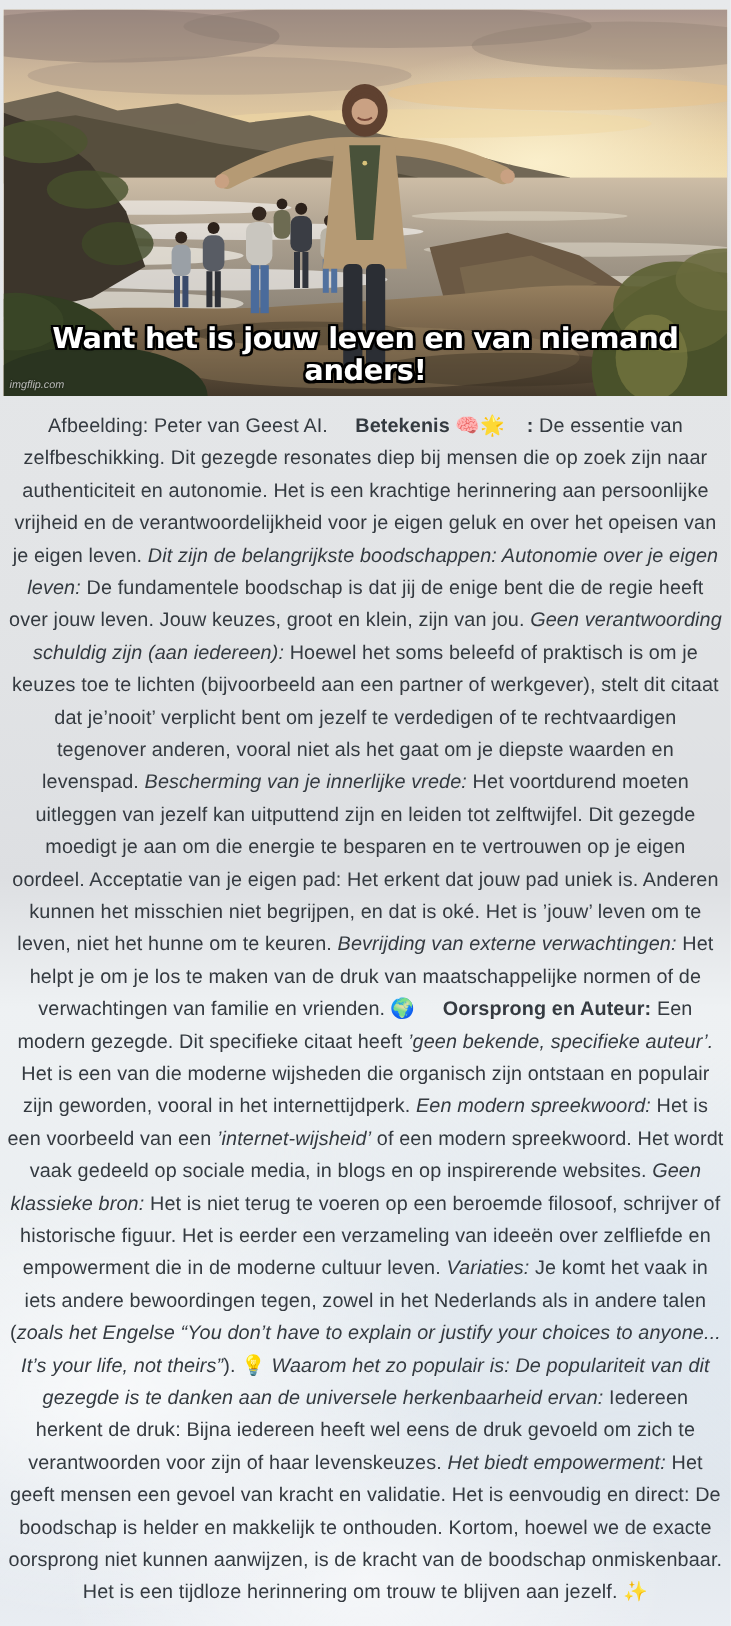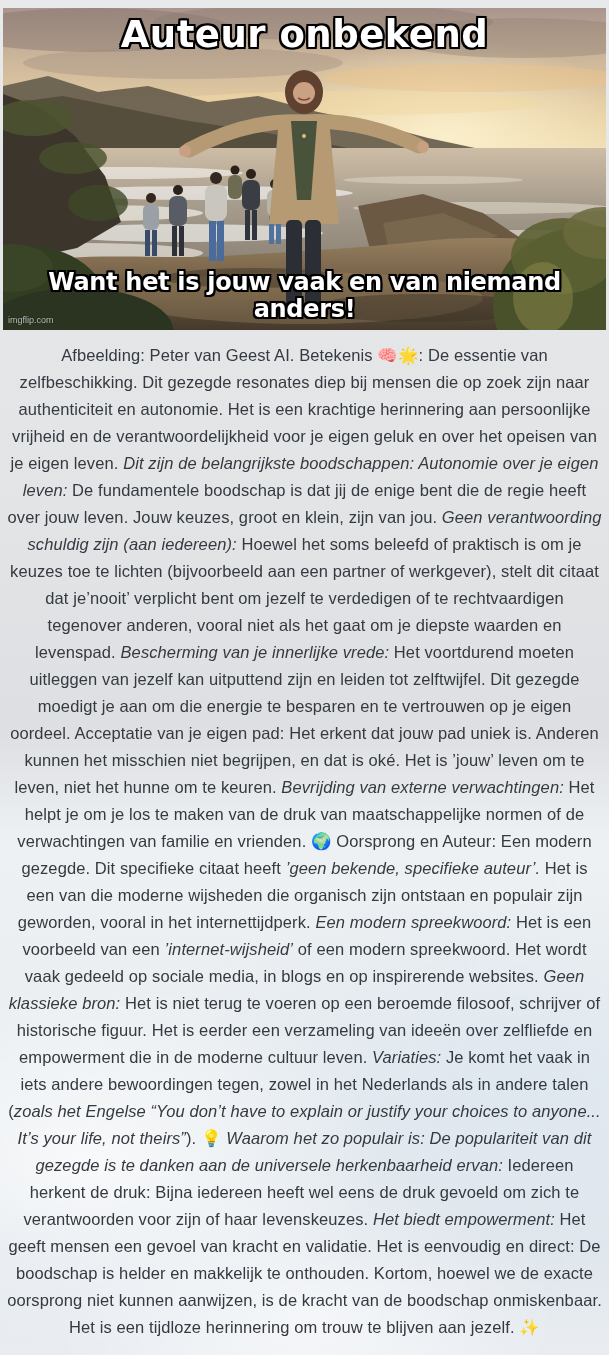--- a/index.html
+++ b/index.html
@@ -33,34 +33,35 @@
       -2px -2px 0 #000, 2px -2px 0 #000, -2px 2px 0 #000, 2px 2px 0 #000,
       0 -2px 0 #000, 0 2px 0 #000, -2px 0 0 #000, 2px 0 0 #000,
       0 0 3px #000;
   }
   .meme-title { top: 5px; font-size: 37px; letter-spacing: 0.5px; }
   .meme-quote { bottom: 7px; font-size: 24px; line-height: 27px; letter-spacing: -0.3px; }
   .watermark {
     position: absolute; left: 5px; bottom: 5px;
     font-size: 9px; color: #c9c9c9; opacity: .9;
     text-shadow: 0 0 2px rgba(0,0,0,.6);
+    font-style: italic;
   }
 
   
   .article {
     position: absolute; left: 0; top: 330px; width: 609px;
     box-sizing: border-box; padding: 12px 6px 18px;
   }
   .article p {
     margin: 0;
     font-size: 16.5px; line-height: 27px;
     text-align: center; color: #343a40;
     letter-spacing: 0.1px;
   }
-  .seg-bold   { font-weight: 400; }
+  .seg-bold   { font-weight: 700; margin-left: 18px; }
   .seg-italic { font-style: italic; }
   .seg-emoji  { font-style: normal; }
   .brain-emoji    { color: #cf8fa2; }
   .star-emoji     { color: #f2c23e; }
   .globe-emoji    { color: #4f7fd0; }
   .bulb-emoji     { color: #f0d060; }
   .sparkles-emoji { color: #f2c23e; }
 </style>
 </head>
 <body>
@@ -180,24 +181,23 @@
         <circle cx="301" cy="85" r="11" fill="#caa183"></circle>
         <path d="M288,78 A14 14 0 0 1 314,78 L312,70 A16 16 0 0 0 290,70 Z" fill="#5f4130"></path>
         <path d="M295,90 Q301,94 307,90" stroke="#7a4a3a" stroke-width="1.6" fill="none"></path>
         <rect x="283" y="212" width="16" height="88" rx="5" fill="#2b2e34"></rect>
         <rect x="302" y="212" width="16" height="88" rx="5" fill="#2b2e34"></rect>
         <ellipse cx="291" cy="302" rx="10" ry="5" fill="#1e1a16"></ellipse>
         <ellipse cx="311" cy="302" rx="10" ry="5" fill="#1e1a16"></ellipse>
       </g>
     </svg>
 
-    <div class="meme-text meme-title">Auteur onbekend</div>
 
     <div class="meme-text meme-quote">
-      <div>Want het is jouw vaak en van niemand anders!</div>
+      <div>Want het is jouw leven en van niemand anders!</div>
     </div>
 
     <div class="watermark">imgflip.com</div>
   </figure>
 
   <main class="article">
     <p id="article-paragraph"><span class="seg-regular">Afbeelding: Peter van Geest AI.  </span><span class="seg-bold">Betekenis </span><span class="seg-emoji brain-emoji">🧠</span><span class="seg-emoji star-emoji">🌟</span><span class="seg-bold">: </span><span class="seg-regular"> De essentie van zelfbeschikking. Dit gezegde resonates diep bij mensen die op zoek zijn naar authenticiteit en autonomie. Het is een krachtige herinnering aan persoonlijke vrijheid en de verantwoordelijkheid voor je eigen geluk en over het opeisen van je eigen leven. </span><span class="seg-italic">Dit zijn de belangrijkste boodschappen: Autonomie over je eigen leven:</span><span class="seg-regular"> De fundamentele boodschap is dat jij de enige bent die de regie heeft over jouw leven. Jouw keuzes, groot en klein, zijn van jou. </span><span class="seg-italic">Geen verantwoording schuldig zijn (aan iedereen):</span><span class="seg-regular"> Hoewel het soms beleefd of praktisch is om je keuzes toe te lichten (bijvoorbeeld aan een partner of werkgever), stelt dit citaat dat je’nooit’ verplicht bent om jezelf te verdedigen of te rechtvaardigen tegenover anderen, vooral niet als het gaat om je diepste waarden en levenspad. </span><span class="seg-italic">Bescherming van je innerlijke vrede:</span><span class="seg-regular"> Het voortdurend moeten uitleggen van jezelf kan uitputtend zijn en leiden tot zelftwijfel. Dit gezegde moedigt je aan om die energie te besparen en te vertrouwen op je eigen oordeel. Acceptatie van je eigen pad: Het erkent dat jouw pad uniek is. Anderen kunnen het misschien niet begrijpen, en dat is oké. Het is ’jouw’ leven om te leven, niet het hunne om te keuren. </span><span class="seg-italic">Bevrijding van externe verwachtingen:</span><span class="seg-regular"> Het helpt je om je los te maken van de druk van maatschappelijke normen of de verwachtingen van familie en vrienden. </span><span class="seg-emoji globe-emoji">🌍</span><span class="seg-bold"> Oorsprong en Auteur:</span><span class="seg-regular"> Een modern gezegde. Dit specifieke citaat heeft </span><span class="seg-italic">’geen bekende, specifieke auteur’.</span><span class="seg-regular"> Het is een van die moderne wijsheden die organisch zijn ontstaan en populair zijn geworden, vooral in het internettijdperk. </span><span class="seg-italic">Een modern spreekwoord:</span><span class="seg-regular"> Het is een voorbeeld van een </span><span class="seg-italic">’internet-wijsheid’</span><span class="seg-regular"> of een modern spreekwoord. Het wordt vaak gedeeld op sociale media, in blogs en op inspirerende websites. </span><span class="seg-italic">Geen klassieke bron:</span><span class="seg-regular"> Het is niet terug te voeren op een beroemde filosoof, schrijver of historische figuur. Het is eerder een verzameling van ideeën over zelfliefde en empowerment die in de moderne cultuur leven. </span><span class="seg-italic">Variaties:</span><span class="seg-regular"> Je komt het vaak in iets andere bewoordingen tegen, zowel in het Nederlands als in andere talen (</span><span class="seg-italic">zoals het Engelse “You don’t have to explain or justify your choices to anyone... It’s your life, not theirs”</span><span class="seg-regular">). </span><span class="seg-emoji bulb-emoji">💡</span><span class="seg-regular"> </span><span class="seg-italic">Waarom het zo populair is: De populariteit van dit gezegde is te danken aan de universele herkenbaarheid ervan:</span><span class="seg-regular"> Iedereen herkent de druk: Bijna iedereen heeft wel eens de druk gevoeld om zich te verantwoorden voor zijn of haar levenskeuzes. </span><span class="seg-italic">Het biedt empowerment:</span><span class="seg-regular"> Het geeft mensen een gevoel van kracht en validatie. Het is eenvoudig en direct: De boodschap is helder en makkelijk te onthouden. Kortom, hoewel we de exacte oorsprong niet kunnen aanwijzen, is de kracht van de boodschap onmiskenbaar. Het is een tijdloze herinnering om trouw te blijven aan jezelf. </span><span class="seg-emoji sparkles-emoji">✨</span></p>
   </main>
 
 </div>

